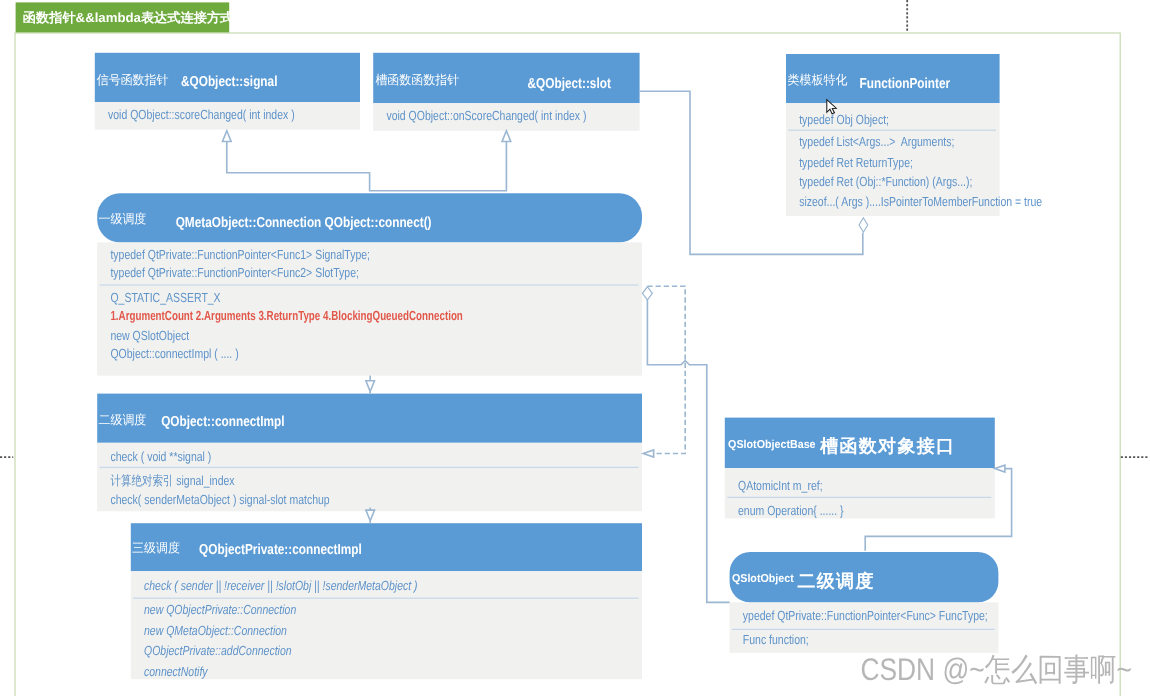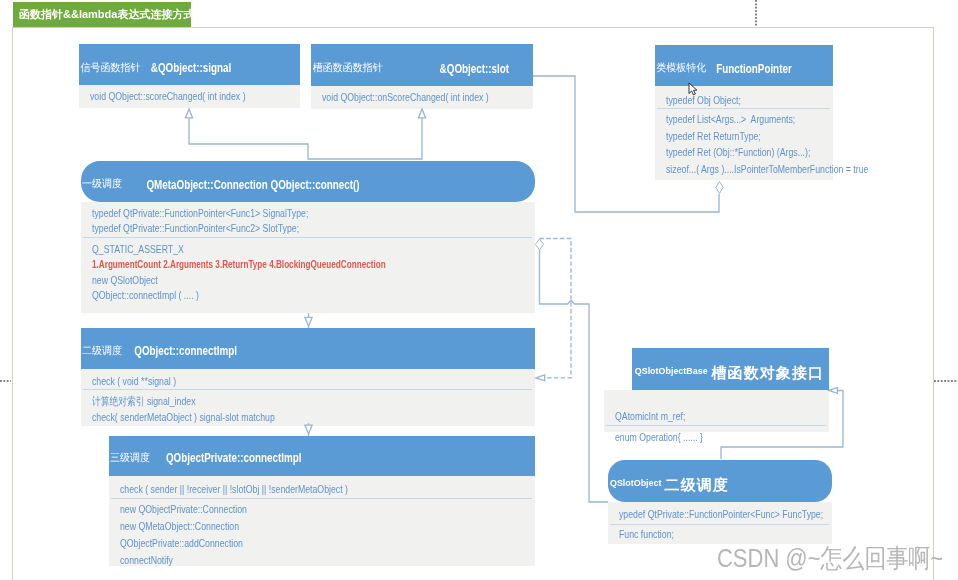--- a/index.html
+++ b/index.html
@@ -106,35 +106,35 @@
           <div class="sep" style="padding-bottom: 0px; margin-bottom: 2.8px;"></div>
           <div class="row">计算绝对索引 signal_index</div>
           <div class="row">check( senderMetaObject ) signal-slot matchup</div>
         </div>
       </div>
       <div class="card" style="left: 81px; top: 436px; width: 454px; padding-left: 28px;">
         <div class="hd" style="height: 40px; padding-top: 2px;">
           <div class="l1">三级调度</div>
           <div class="l2">QObjectPrivate::connectImpl</div>
         </div>
-        <div class="bd" style="height: 90px; line-height: 17px; padding-top: 5px;">
+        <div class="bd" style="height: 90px; line-height: 17px; padding-top: 5px; font-style: italic;">
           <div class="row">check ( sender || !receiver || !slotObj || !senderMetaObject )</div>
           <div class="sep" style="padding-bottom: 0px; margin-bottom: 2.2px;"></div>
           <div class="row">new QObjectPrivate::Connection</div>
           <div class="row">new QMetaObject::Connection</div>
           <div class="row">QObjectPrivate::addConnection</div>
           <div class="row">connectNotify</div>
         </div>
       </div>
       <div class="card cjk-main" style="left: 604px; top: 348px; width: 225px;">
-        <div class="hd" style="height: 42px; margin-left: 28px;">
+        <div class="hd" style="height: 42px;">
           <div class="l1">QSlotObjectBase</div>
           <div class="l2">槽函数对象接口</div>
         </div>
-        <div class="bd" style="height: 42px; line-height: 18.2px; padding-top: 17px;">
+        <div class="bd" style="height: 42px; line-height: 18.2px; padding-top: 6px;">
           <div class="row">QAtomicInt m_ref;</div>
           <div class="sep" style="padding-bottom: 0px; margin-bottom: 1.8px;"></div>
           <div class="row">enum Operation{ ...... }</div>
         </div>
       </div>
       <div class="card cjk-main" style="left: 608px; top: 460px; width: 224px;">
         <div class="hd" style="height: 42px; border-radius: 17px;">
           <div class="l1">QSlotObject</div>
           <div class="l2">二级调度</div>
         </div>

